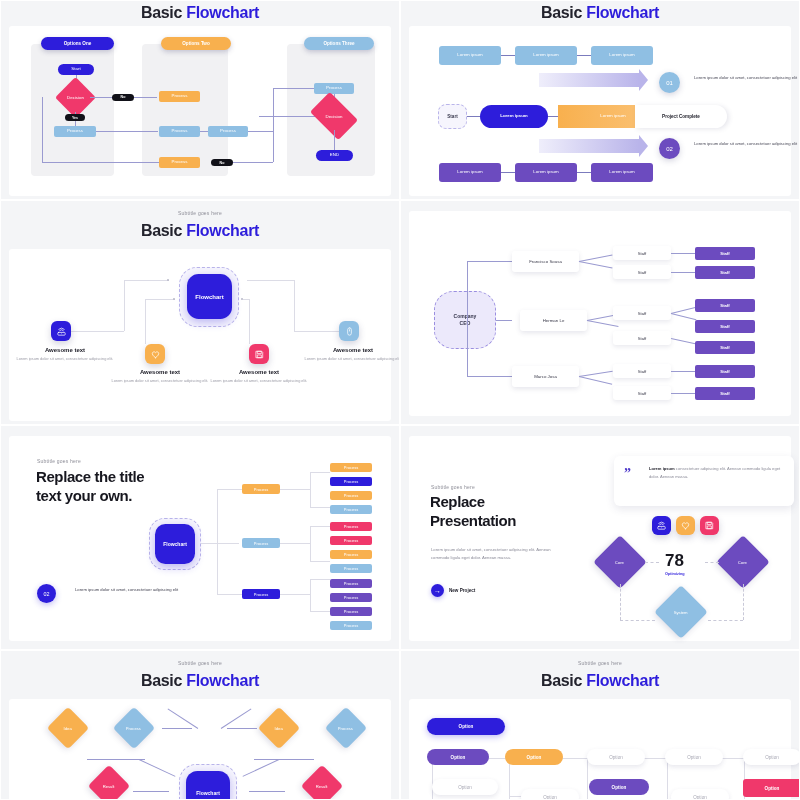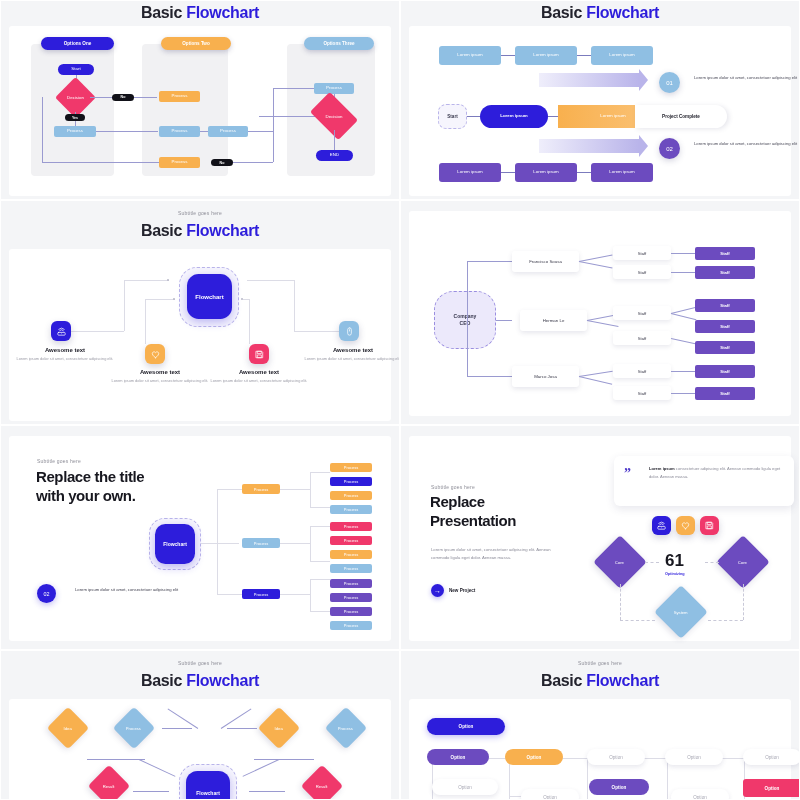--- a/index.html
+++ b/index.html
@@ -353,21 +353,21 @@
       <div class="org-ln" style="left:262px;top:160px;width:24px;height:1px;"></div>
       <div class="org-ln" style="left:262px;top:182px;width:24px;height:1px;"></div>
       <div class="staffp" style="left:286px;top:154px;width:60px;height:13px;">Staff</div>
       <div class="staffp" style="left:286px;top:176px;width:60px;height:13px;">Staff</div>
     </div>
   </div>
 
   <div class="slide">
     <div class="canvas" style="top:10px;height:205px;">
       <div class="sub" style="position:absolute;left:28px;top:22px;text-align:left;">Subtitle goes here</div>
-      <div class="bigttl" style="left:27px;top:32px;width:115px;">Replace the title with your own.</div>
+      <div class="bigttl" style="left:27px;top:32px;width:115px;">Replace the title text your own.</div>
       <div class="badge02" style="left:28px;top:148px;">02</div>
       <div class="mini" style="left:66px;top:150px;width:110px;">Lorem ipsum dolor sit amet, consectetuer adipiscing elit</div>
 
       <div class="hubring" style="left:140px;top:82px;width:52px;height:52px;"></div>
       <div class="hub" style="left:146px;top:88px;width:40px;height:40px;font-size:5px;">Flowchart</div>
 
       <div class="thin thin-h" style="left:192px;top:107px;width:38px;"></div>
       <div class="thin thin-v" style="left:208px;top:53px;height:105px;"></div>
       <div class="thin thin-h" style="left:208px;top:53px;width:25px;"></div>
       <div class="thin thin-h" style="left:208px;top:158px;width:25px;"></div>
@@ -451,21 +451,21 @@
           <span>System</span>
         </div>
 
       <div class="dashln" style="left:236px;top:126px;width:14px;"></div>
       <div class="dashln" style="left:296px;top:126px;width:14px;"></div>
       <div class="dashlnv" style="left:211px;top:148px;height:36px;"></div>
       <div class="dashlnv" style="left:334px;top:148px;height:36px;"></div>
       <div class="dashln" style="left:211px;top:184px;width:35px;"></div>
       <div class="dashln" style="left:299px;top:184px;width:35px;"></div>
 
-      <div class="bignum" style="left:256px;top:115px;">61</div>
+      <div class="bignum" style="left:256px;top:115px;">78</div>
       <div class="optlbl" style="left:256px;top:136px;">Optimizing</div>
     </div>
   </div>
 
   <div class="slide">
     <div class="slide-head" style="padding-top:9px;">
       <div class="sub">Subtitle goes here</div>
       <div class="ttl" style="margin-top:6px;"><span>Basic </span><span class="accent">Flowchart</span></div>
     </div>
     <div class="canvas" style="top:48px;height:105px;">

